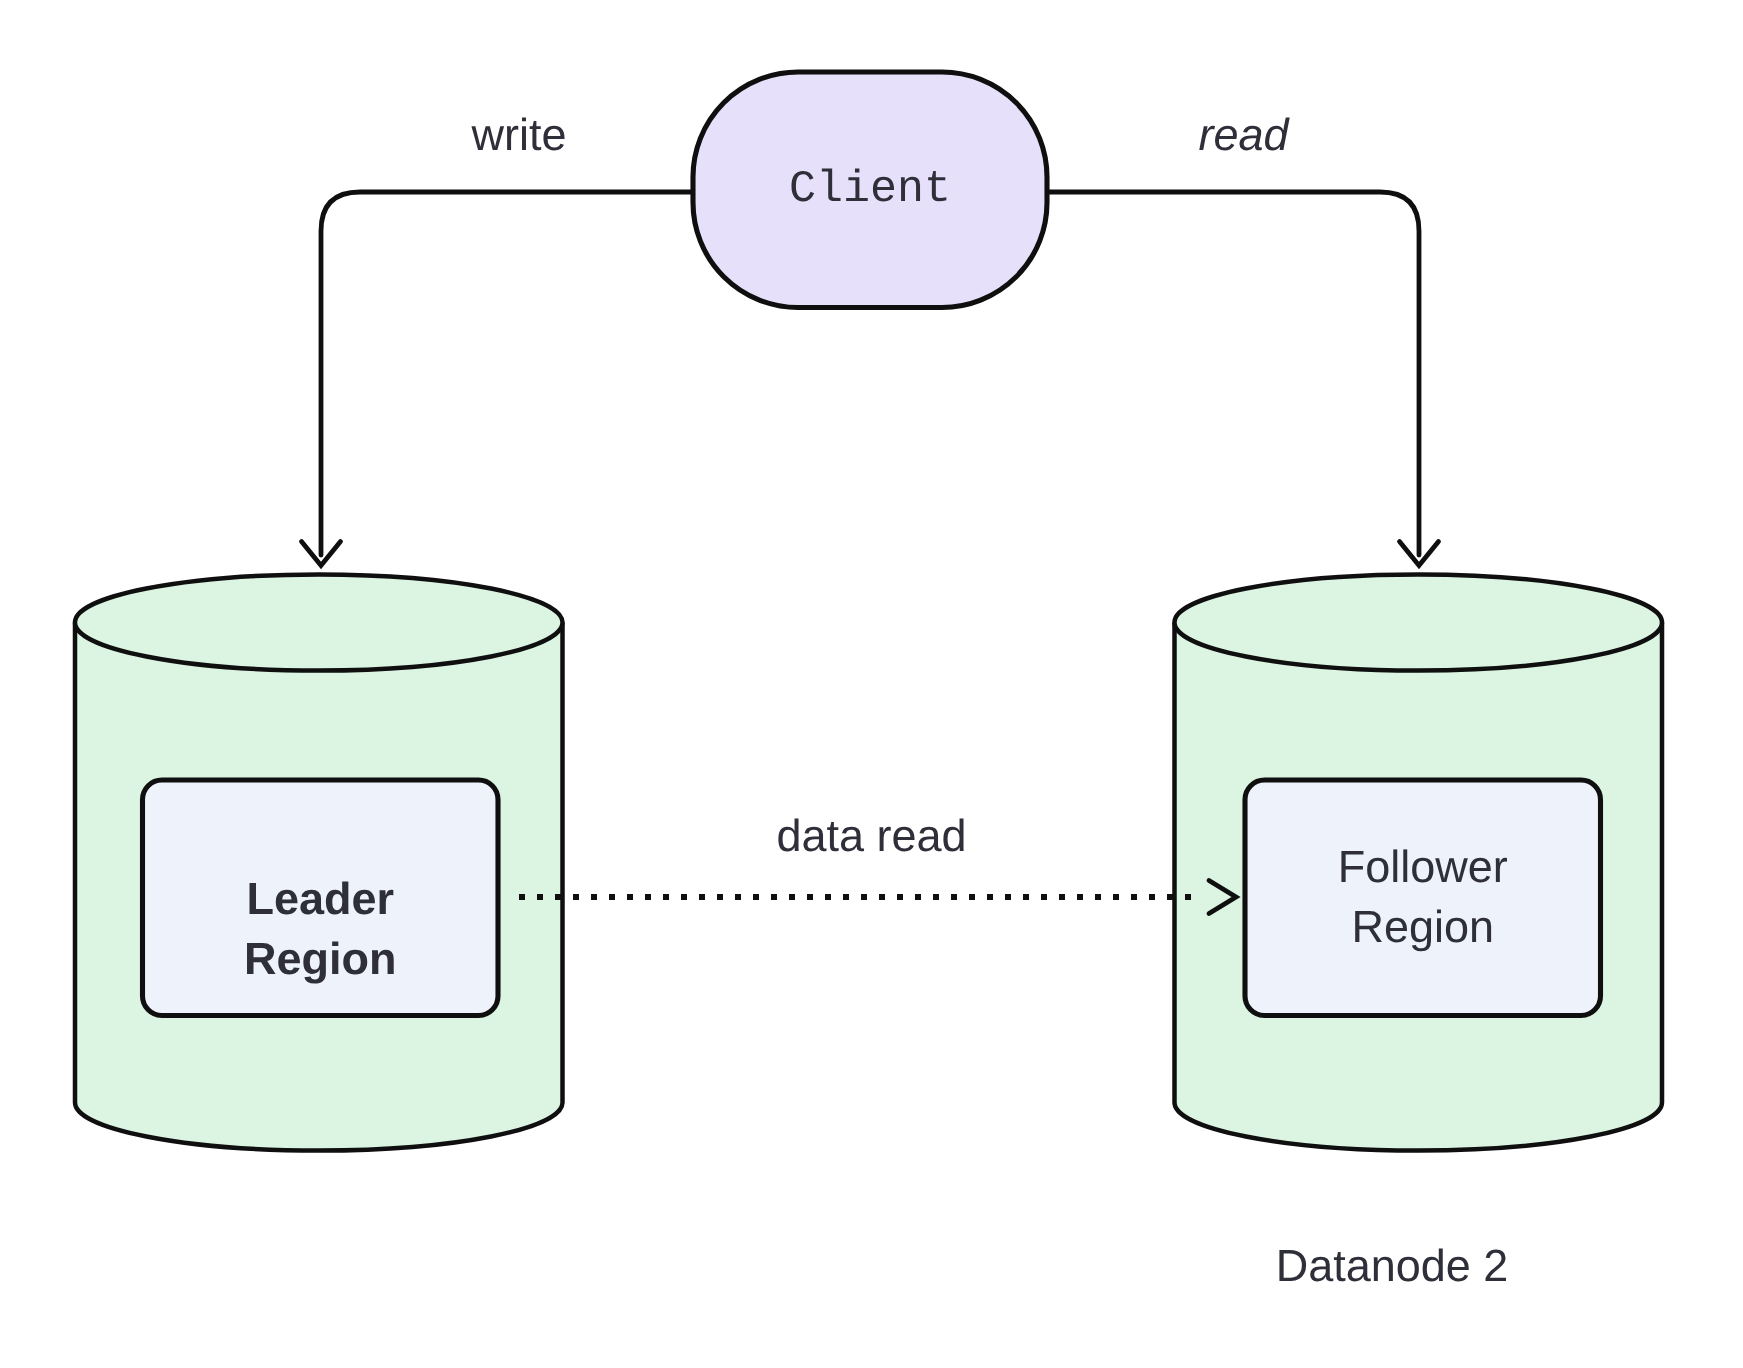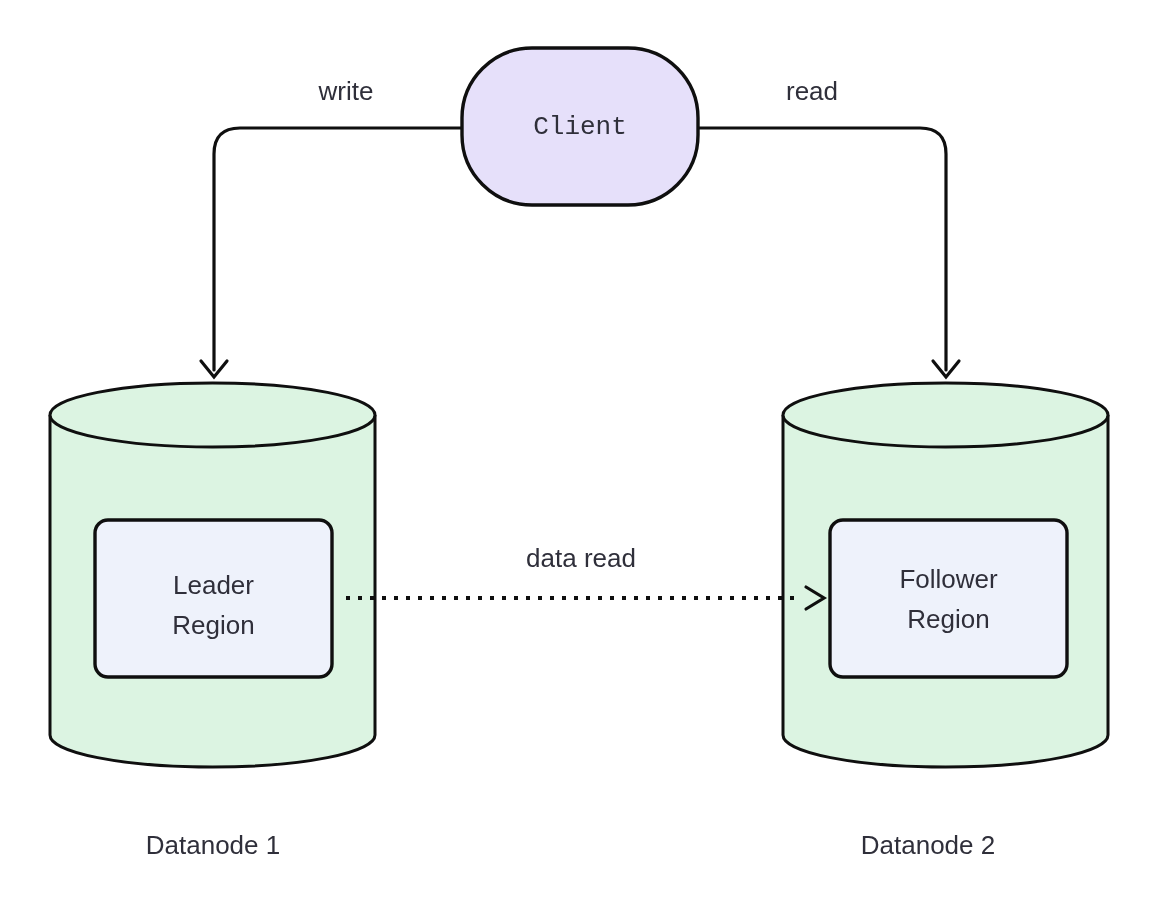--- a/index.html
+++ b/index.html
@@ -20,35 +20,35 @@
     left: 0;
     top: 0;
   }
   .lbl {
     position: absolute;
     display: flex;
     align-items: center;
     justify-content: center;
     text-align: center;
     color: #2f2f3a;
-    font-size: 26px;
+    font-size: 30px;
     line-height: 34px;
     white-space: nowrap;
     pointer-events: none;
   }
   .lbl-stack {
     flex-direction: column;
     line-height: 40px;
   }
   
   .client-label   { left: 462px; top: 48px;  width: 236px; height: 157px; font-family: Liberation Mono, monospace; }
   .write-label    { left: 266px; top: 74px;  width: 160px; height: 34px; }
-  .read-label     { left: 732px; top: 74px;  width: 160px; height: 34px; }
+  .read-label     { left: 749px; top: 74px;  width: 160px; height: 34px; font-style: italic; }
   .datasync-label { left: 481px; top: 541px; width: 200px; height: 34px; }
-  .leader-label   { left: 95px;  top: 520px; width: 237px; height: 170px; }
+  .leader-label   { left: 95px;  top: 535px; width: 237px; height: 170px; font-weight: bold; }
   .follower-label { left: 830px; top: 520px; width: 237px; height: 157px; }
   .datanode1-label{ left: 88px;  top: 828px; width: 250px; height: 34px; }
   .datanode2-label{ left: 803px; top: 828px; width: 250px; height: 34px; }
 
   .shape-stroke {
     stroke: #0f0f0f;
   }
 </style>
 </head>
 <body>
@@ -90,17 +90,16 @@
   <div class="lbl lbl-stack leader-label">
     <span>Leader</span>
     <span>Region</span>
   </div>
 
   <div class="lbl lbl-stack follower-label">
     <span>Follower</span>
     <span>Region</span>
   </div>
 
-  <div class="lbl datanode1-label">Datanode 1</div>
 
   <div class="lbl datanode2-label">Datanode 2</div>
 
 </div>
 
 </body></html>

